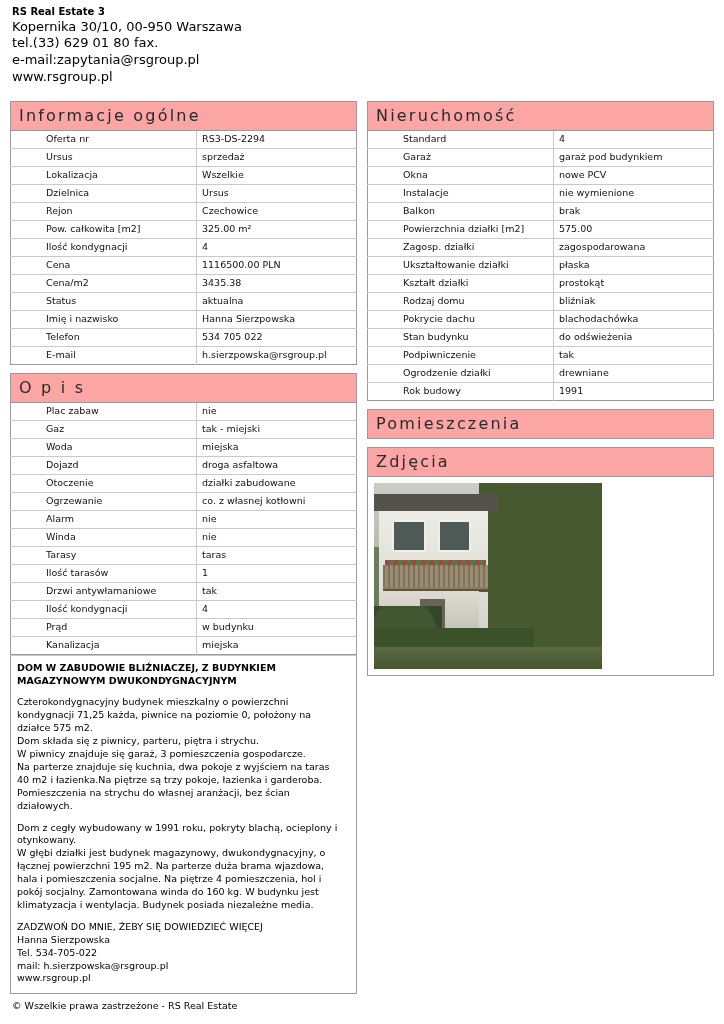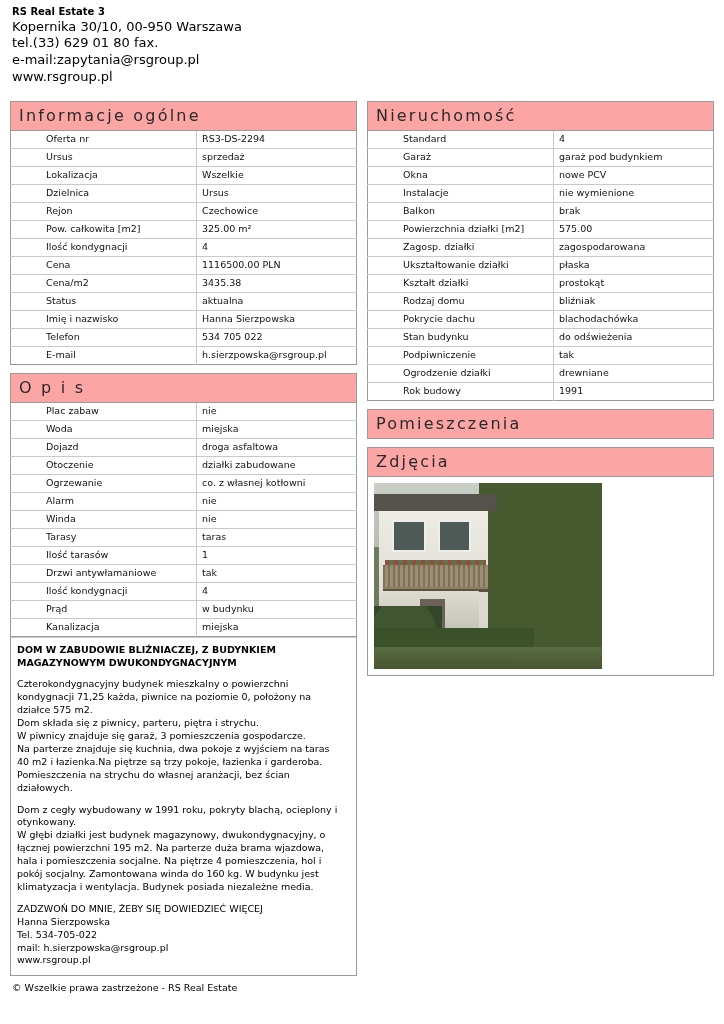--- a/index.html
+++ b/index.html
@@ -273,20 +273,24 @@
             </tr>
           </tbody>
       </table>
 
       <div class="sec-title" style="margin-top:8px;">O p i s</div>
       <table class="tbl desc">
         <tbody>
             <tr>
               <td class="k">Plac zabaw</td>
               <td class="v">nie</td>
+            </tr>
+            <tr>
+              <td class="k">Gaz</td>
+              <td class="v">tak - miejski</td>
             </tr>
             <tr>
               <td class="k">Woda</td>
               <td class="v">miejska</td>
             </tr>
             <tr>
               <td class="k">Dojazd</td>
               <td class="v">droga asfaltowa</td>
             </tr>
             <tr>

